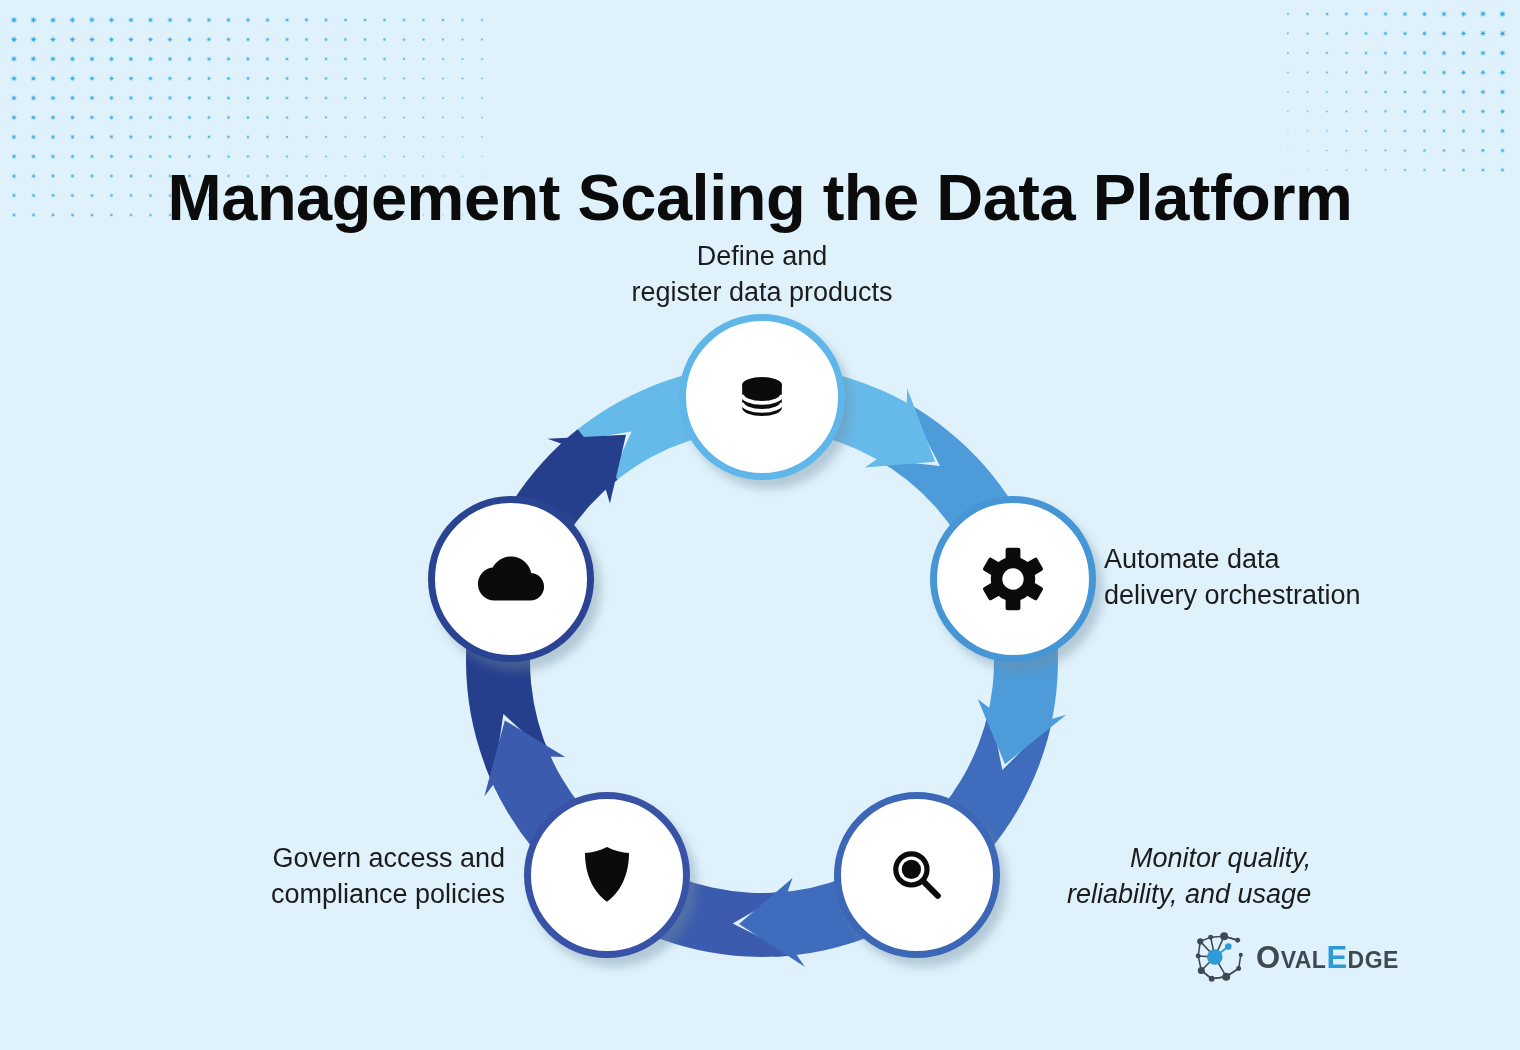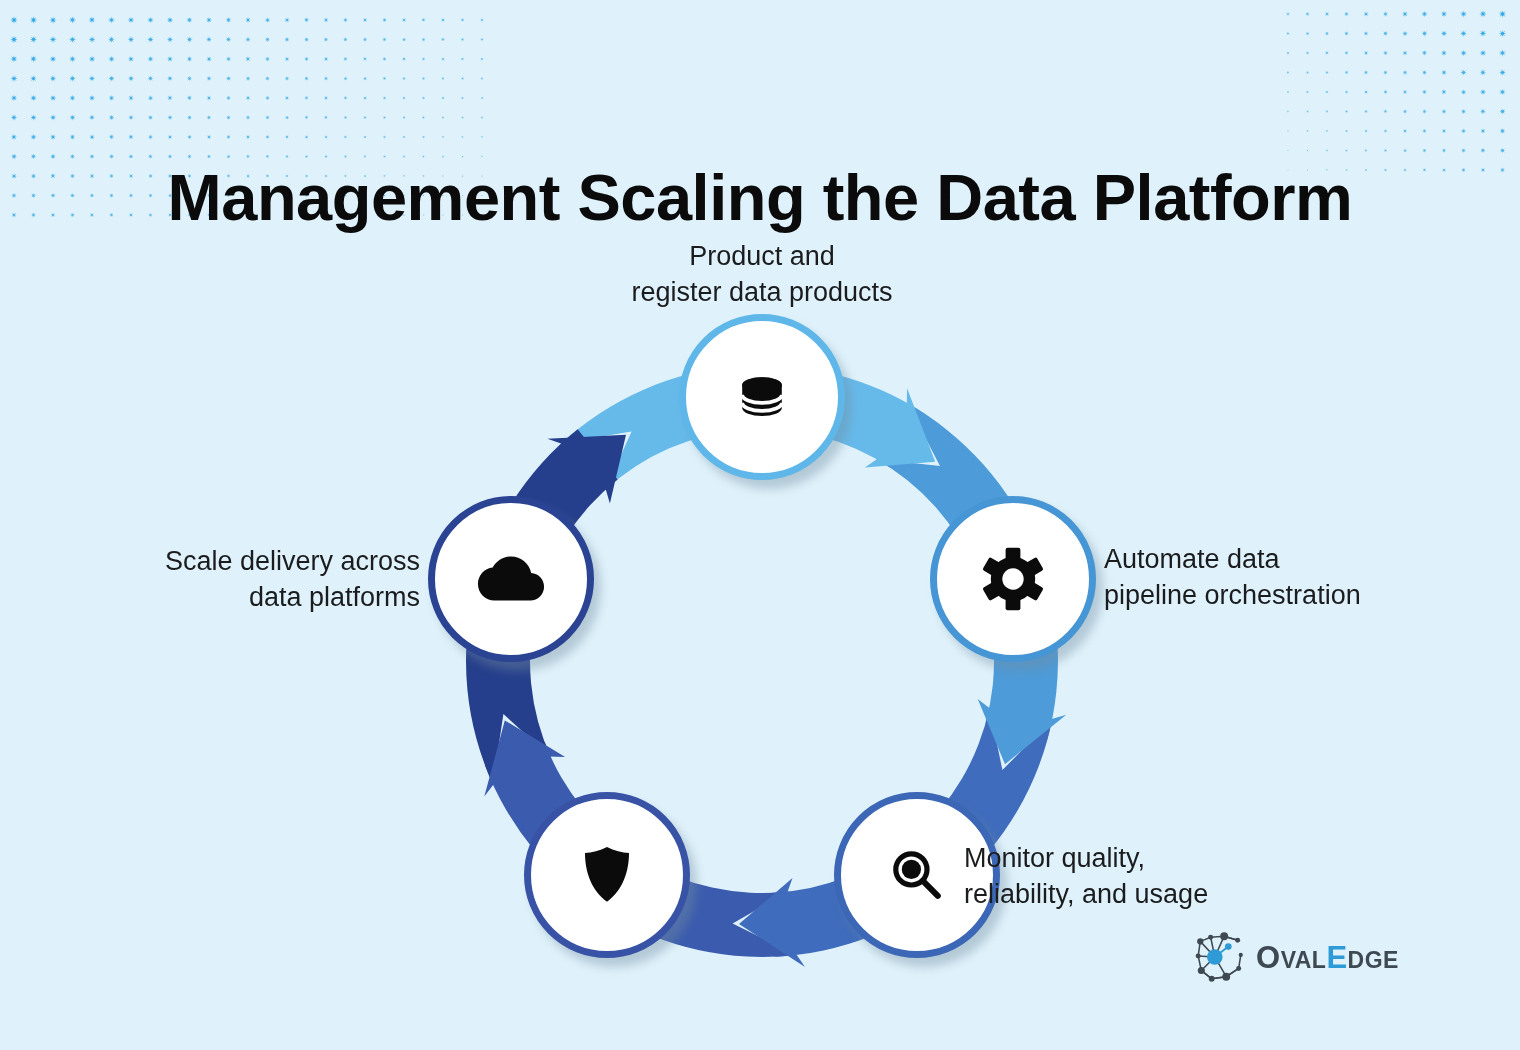--- a/index.html
+++ b/index.html
@@ -497,28 +497,28 @@
       <path d="M 0,-35 C 9,-30.5 19,-28 27.5,-27.5 C 27.5,-5 20,19 0,33.5 C -20,19 -27.5,-5 -27.5,-27.5 C -19,-28 -9,-30.5 0,-35 Z" fill="#0B0B0C"></path>
     </svg>
   </div>
 
   <div class="node" id="node-scale" style="left: 427.921px; top: 496.42px; border-color: rgb(42, 67, 146);">
     <svg class="icon" viewBox="-45 -45 90 90" width="80" height="80">
       <path d="M19.35 10.04C18.67 6.59 15.64 4 12 4 9.11 4 6.6 5.64 5.35 8.04 2.34 8.36 0 10.91 0 14c0 3.31 2.69 6 6 6h13c2.76 0 5-2.24 5-5 0-2.64-2.05-4.78-4.65-4.96z" fill="#0B0B0C" transform="scale(3.1) translate(-12,-12.2)"></path>
     </svg>
   </div>
 
-  <div class="node-label" id="label-define" style="top: 275px; text-align: center; left: 762px; transform: translate(-50%, -50%);">Product and
+  <div class="node-label" id="label-define" style="top: 275px; text-align: center; left: 762px; transform: translate(-50%, -50%);">Define and
 register data products</div>
   <div class="node-label" id="label-automate" style="top: 578px; text-align: left; left: 1104px; transform: translateY(-50%);">Automate data
-pipeline orchestration</div>
-  <div class="node-label" id="label-monitor" style="top: 877px; text-align: left; left: 964px; transform: translateY(-50%);">Monitor quality,
+delivery orchestration</div>
+  <div class="node-label" id="label-monitor" style="top: 877px; text-align: right; left: 1067px; transform: translateY(-50%); font-style: italic;">Monitor quality,
 reliability, and usage</div>
-  <div class="node-label" id="label-scale" style="top: 580px; text-align: right; right: 1100px; transform: translateY(-50%);">Scale delivery across
-data platforms</div>
+  <div class="node-label" id="label-govern" style="top: 877px; text-align: right; right: 1015px; transform: translateY(-50%);">Govern access and
+compliance policies</div>
 
   <div class="logo">
     <svg width="54" height="56" viewBox="0 0 52 52">
       <g stroke="#3E4952" stroke-width="1.5" fill="none">
         <path d="M7 10 L17 6 L30 5 L43 9"></path>
         <path d="M7 10 L5 24 L8 38 L18 46 L32 44 L44 36"></path>
         <path d="M7 10 L21 25 M17 6 L21 25 M30 5 L21 25 M5 24 L21 25 M8 38 L21 25 M8 38 L18 46 M18 46 L32 44 M32 44 L21 25 M32 44 L44 36 M44 36 L46 23 M30 5 L43 9"></path>
       </g>
       <g fill="#3E4952">
         <circle cx="7" cy="10" r="3"></circle>

